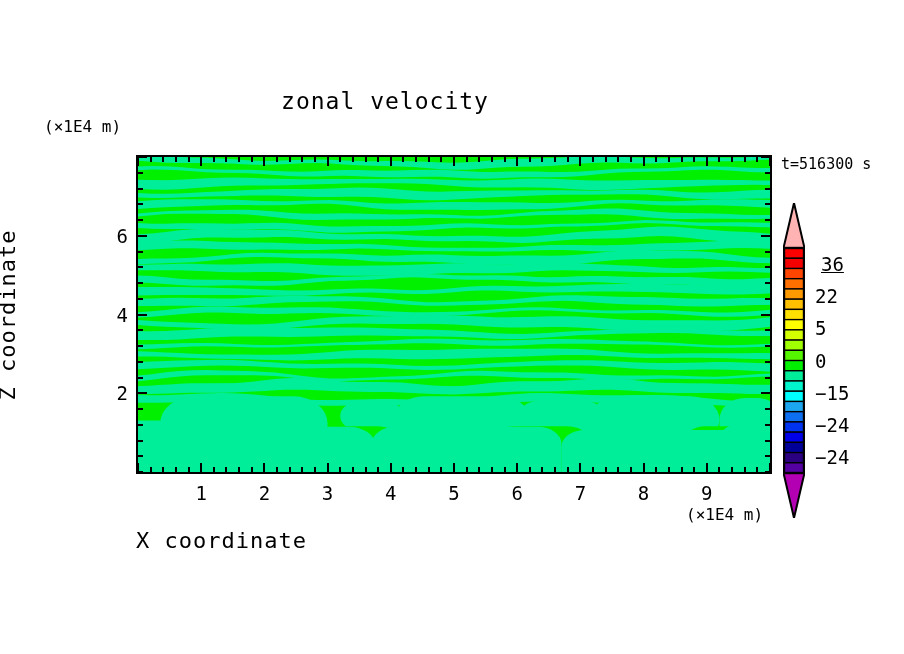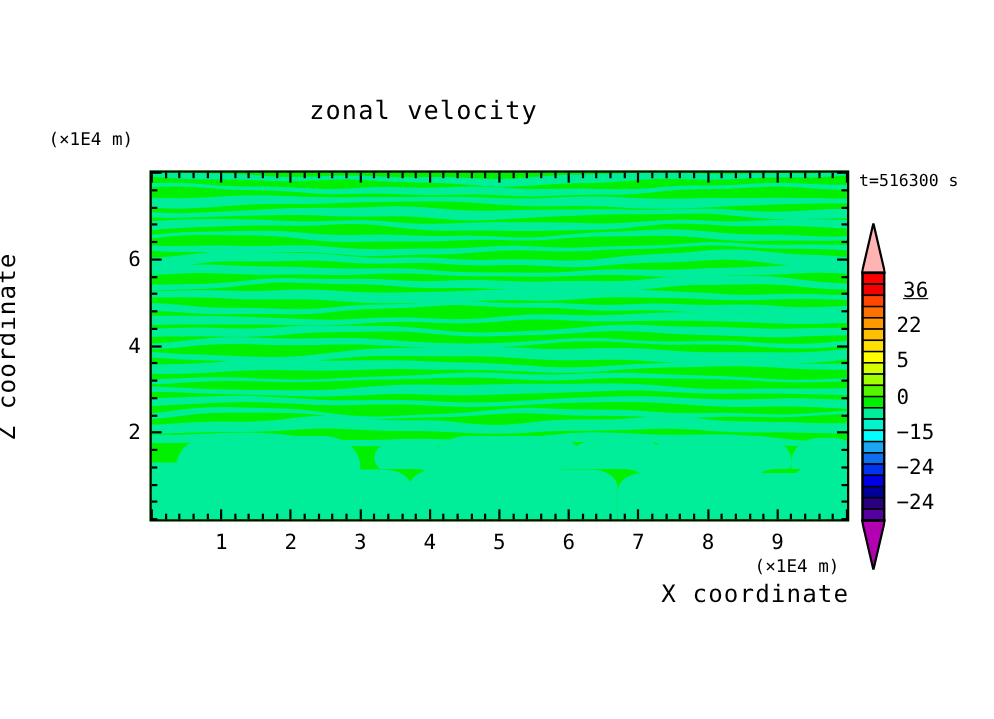--- a/index.html
+++ b/index.html
@@ -51,21 +51,21 @@
     letter-spacing: 1px;
     white-space: pre;
   }
 
   
   #x-axis-title {
     position: absolute;
     left: 136px;
     top: 528px;
     width: 636px;
-    text-align: right;
+    text-align: left;
     font-size: 22px;
     letter-spacing: 1px;
     white-space: pre;
   }
 
   
   #x-units {
     position: absolute;
     left: 686px;
     top: 505px;

